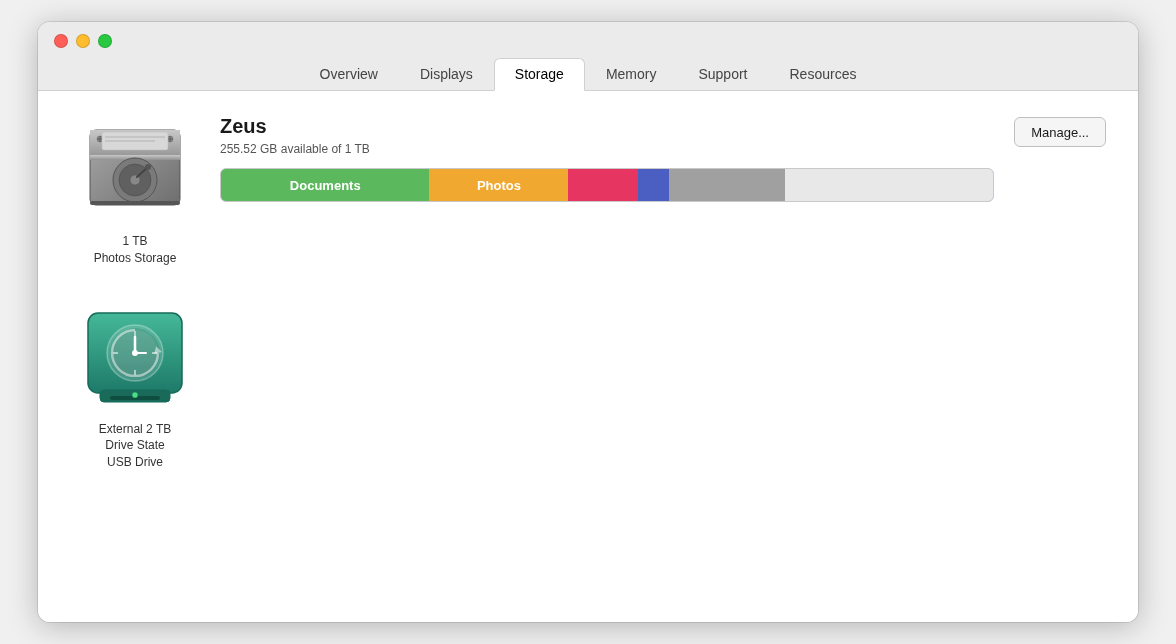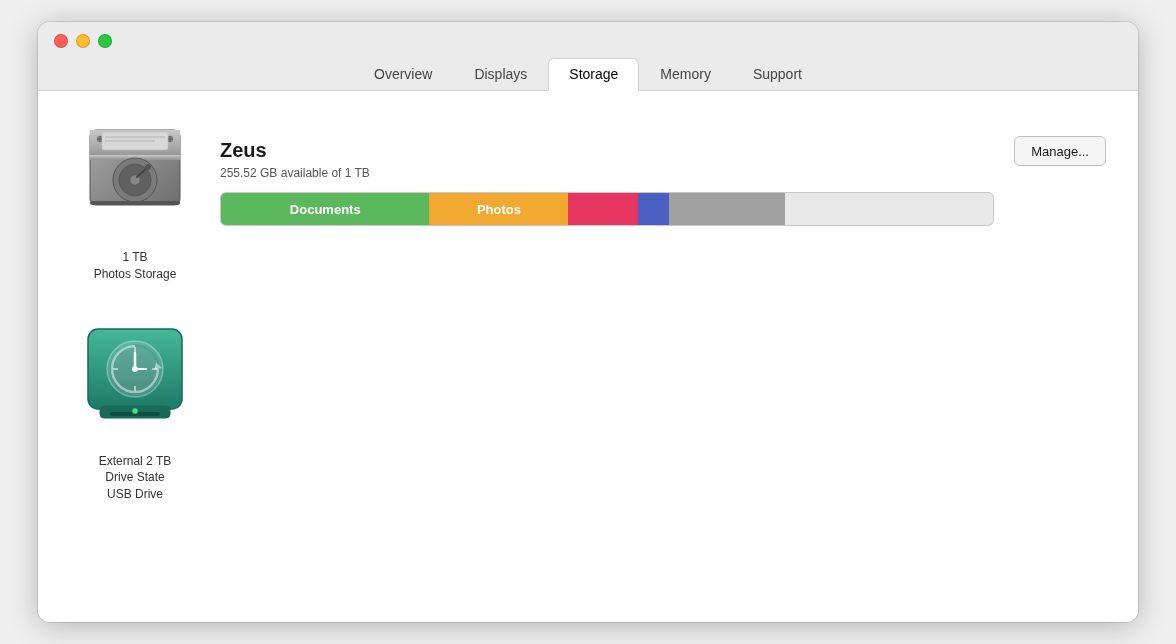--- a/index.html
+++ b/index.html
@@ -89,32 +89,31 @@
       display: flex;
       flex-direction: column;
       align-items: center;
       flex-shrink: 0;
       margin-right: 20px;
     }
     .drive-label {
       text-align: center;
       font-size: 12px;
       color: #333;
-      margin-top: 24px;
+      margin-top: 8px;
       line-height: 1.4;
     }
     .drive-info {
       flex: 1;
     }
     .drive-name {
       font-size: 20px;
       font-weight: 600;
       color: #1a1a1a;
       margin-bottom: 4px;
-      margin-top: 24px;
     }
     .drive-available {
       font-size: 12px;
       color: #555;
       margin-bottom: 12px;
     }
     .storage-bar-container {
       position: relative;
       width: 100%;
       height: 34px;
@@ -141,21 +140,21 @@
     }
     .manage-btn {
       background: #f5f5f5;
       border: 1px solid #c0c0c0;
       border-radius: 6px;
       padding: 6px 16px;
       font-size: 13px;
       color: #1a1a1a;
       cursor: pointer;
       margin-left: 20px;
-      margin-top: 21px;
+      margin-top: 2px;
       white-space: nowrap;
       flex-shrink: 0;
       height: 30px;
       display: flex;
       align-items: center;
     }
     .drive-info-row {
       display: flex;
       align-items: flex-start;
       width: 100%;
@@ -184,20 +183,21 @@
       <div class="traffic-light close"></div>
       <div class="traffic-light minimize"></div>
       <div class="traffic-light maximize"></div>
     </div>
     <div class="tabs">
       <div class="tab">Overview</div>
       <div class="tab">Displays</div>
       <div class="tab active">Storage</div>
       <div class="tab">Memory</div>
       <div class="tab">Support</div>
+      <div class="tab">Resources</div>
     </div>
   </div>
 
   <div class="content">
 
     <div class="drive-section">
       <div class="drive-icon-area">
 
         <svg class="flash-drive-svg" viewBox="0 0 110 110" xmlns="http://www.w3.org/2000/svg">
 

